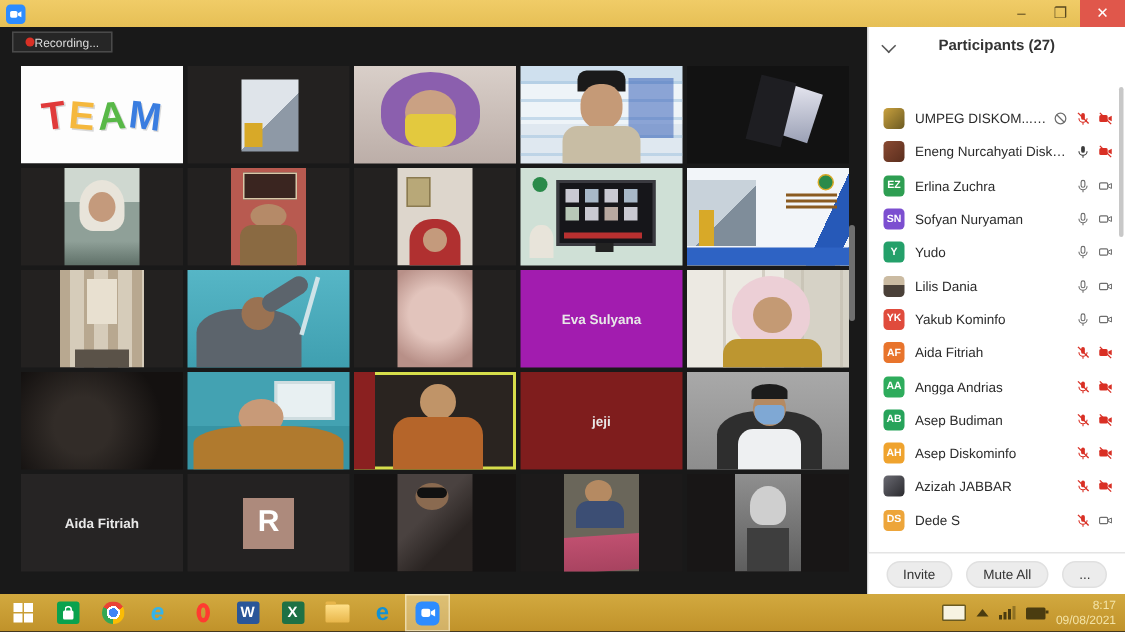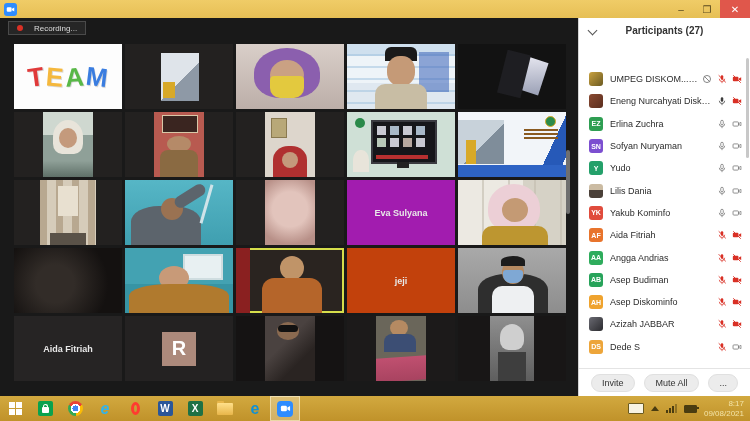--- a/index.html
+++ b/index.html
@@ -12,21 +12,21 @@
             display:flex;align-items:center;justify-content:center;}
   .zappicon svg{width:9px;height:9px;}
   .wtitle{position:absolute;left:0;right:0;text-align:center;font-size:10px;color:#4a3d1a;}
   .wctrls{position:absolute;right:0;top:0;height:18px;display:flex;}
   .wbtn{width:26px;height:18px;display:flex;align-items:center;justify-content:center;
         font-size:10px;color:#5a4a20;}
   .wbtn.close{width:30px;background:#e0574b;color:#fff;}
   
   .videoarea{position:absolute;left:0;top:18px;width:578px;height:378px;background:#191919;}
   .recbadge{position:absolute;left:8px;top:3px;height:12px;display:flex;align-items:center;
-            gap:11px;padding:0 8px;background:#262626;border:1px solid #4a4a4a;}
+            gap:0;padding:0 8px;background:#262626;border:1px solid #4a4a4a;}
   .recdot{width:6px;height:6px;border-radius:50%;background:#d93025;}
   .rectext{font-size:8px;color:#ddd;}
   
   .grid{position:absolute;left:14px;top:26px;display:grid;
         grid-template-columns:repeat(5,108px);grid-template-rows:repeat(5,65px);gap:3px;}
   .tile{position:relative;background:#232120;overflow:hidden;}
   .tile.active{outline:2px solid #d6de4b;outline-offset:-2px;}
   .nm{position:absolute;inset:0;display:flex;align-items:center;justify-content:center;
       color:#e8e8e8;font-size:9px;font-weight:bold;}
   .strip{position:absolute;top:0;bottom:0;left:50%;transform:translateX(-50%);width:50px;}
@@ -238,21 +238,21 @@
     <div class="tile" style="background:linear-gradient(180deg,#43a2b2 0 55%,#3794a4 55%);">
       <div style="position:absolute;left:58px;top:6px;width:36px;height:22px;background:#e8f0f2;border:2px solid #cfdde0;"></div>
       <div style="position:absolute;left:34px;top:18px;width:30px;height:24px;border-radius:50%;background:#c89a78;"></div>
       <div style="position:absolute;left:4px;top:36px;width:100px;height:29px;border-radius:40% 40% 0 0;background:#b07a2e;"></div>
     </div>
     <div class="tile active" style="background:#2a2420;">
       <div style="position:absolute;left:0;top:0;width:14px;height:65px;background:#8a2020;"></div>
       <div style="position:absolute;left:44px;top:8px;width:24px;height:24px;border-radius:50%;background:#c09468;"></div>
       <div style="position:absolute;left:26px;top:30px;width:60px;height:35px;border-radius:12px 12px 0 0;background:#b5652a;"></div>
     </div>
-    <div class="tile" style="background:#c2410c;">
+    <div class="tile" style="background:#7f1d1d;">
       <div class="nm">jeji</div>
     </div>
     <div class="tile" style="background:linear-gradient(180deg,#a9a9a9,#8d8d8d);">
       <div style="position:absolute;left:20px;top:26px;width:70px;height:39px;border-radius:40% 40% 0 0;background:#2e2e2e;"></div>
       <div style="position:absolute;left:34px;top:38px;width:42px;height:27px;border-radius:10px 10px 0 0;background:#eef0f2;"></div>
       <div style="position:absolute;left:44px;top:12px;width:22px;height:24px;border-radius:50%;background:#b58a62;"></div>
       <div style="position:absolute;left:43px;top:8px;width:24px;height:10px;border-radius:50% 50% 0 0;background:#1c1c1c;"></div>
       <div style="position:absolute;left:45px;top:22px;width:20px;height:13px;border-radius:3px 3px 8px 8px;background:#7fa8d4;"></div>
     </div>
 

